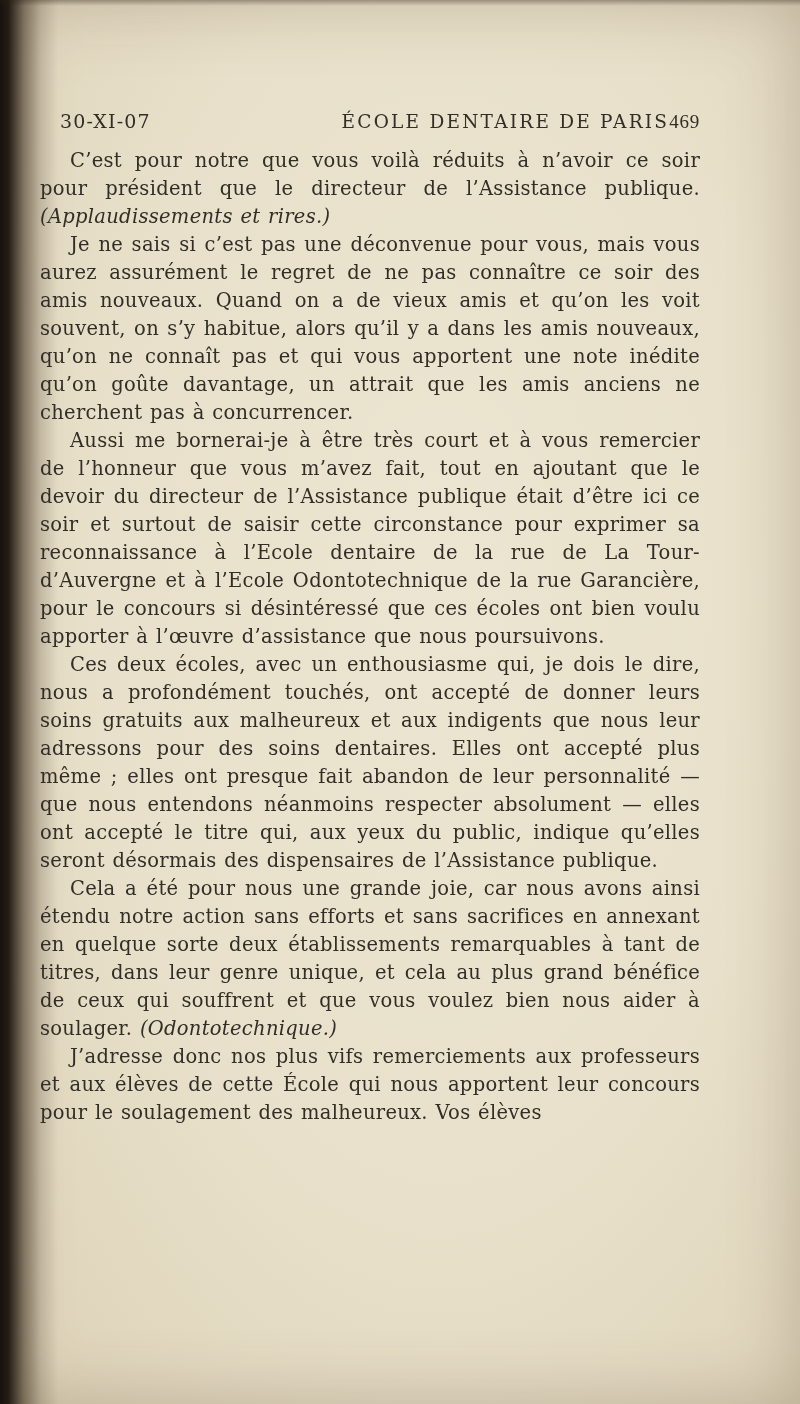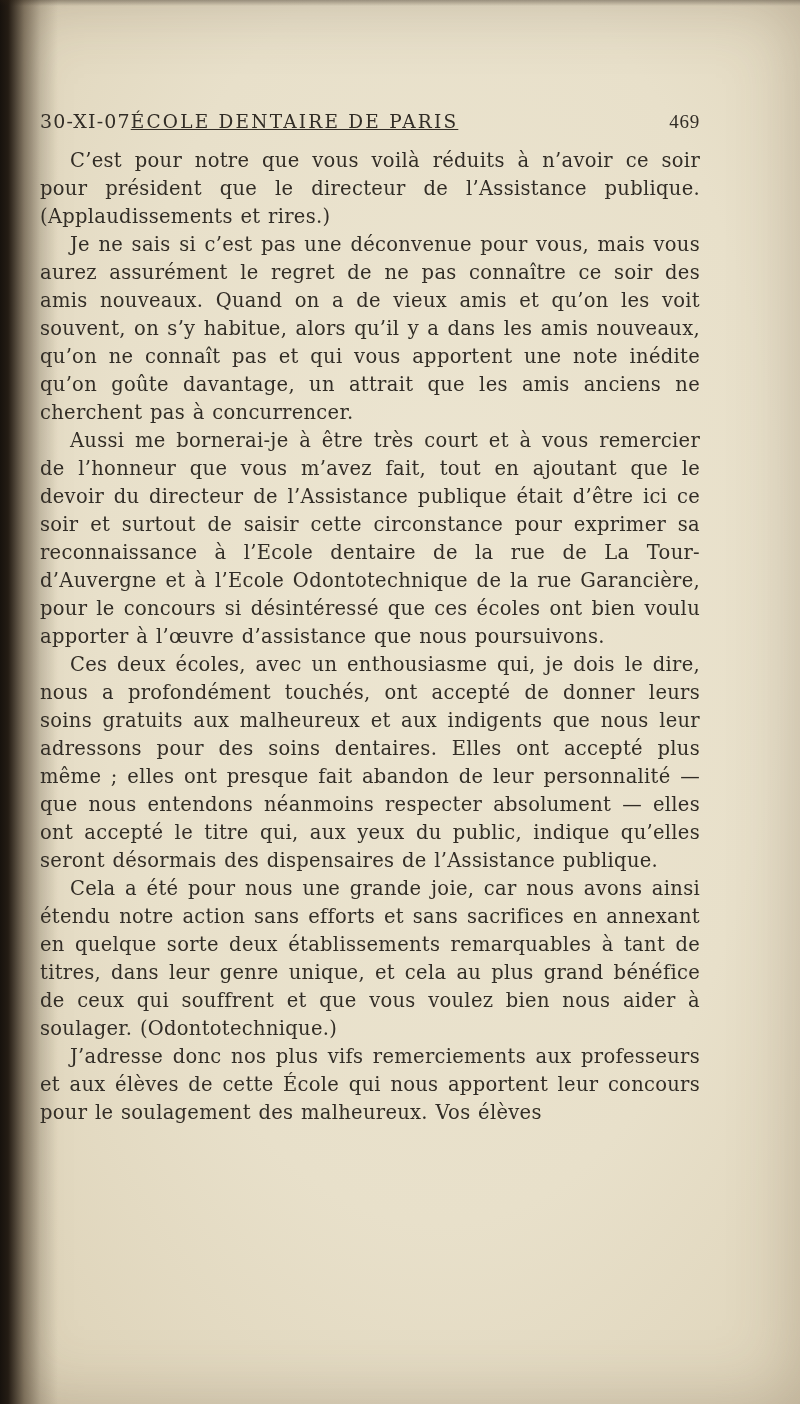--- a/index.html
+++ b/index.html
@@ -41,44 +41,45 @@
       top: 110px;
       width: 660px;
     }
     .page-header {
       display: grid;
       grid-template-columns: auto 1fr auto;
       align-items: baseline;
       font-size: 19px;
       margin-bottom: 14px;
       letter-spacing: 0.04em;
+      margin-left: 20px;
     }
     .page-header .header-title {
-      text-align: left;
+      text-align: right;
       letter-spacing: 0.12em;
       font-size: 18.5px;
-      text-decoration: underline;
     }
     .page-header .header-date {
       letter-spacing: 0.06em;
     }
     .page-header .header-page-number {
       letter-spacing: 0.04em;
       font-family: Liberation Serif, serif;
     }
     .body-text p {
       margin: 0;
       text-align: justify;
       text-indent: 30px;
       font-size: 19.5px;
       line-height: 28px;
       letter-spacing: 0.015em;
       word-spacing: 0.06em;
     }
     .stage-direction {
+      font-style: italic;
     }
   </style>
 </head>
 <body>
 
 <div class="page">
   <div class="binding-shadow"></div>
   <div class="top-edge"></div>
 
   <div class="text-block">

